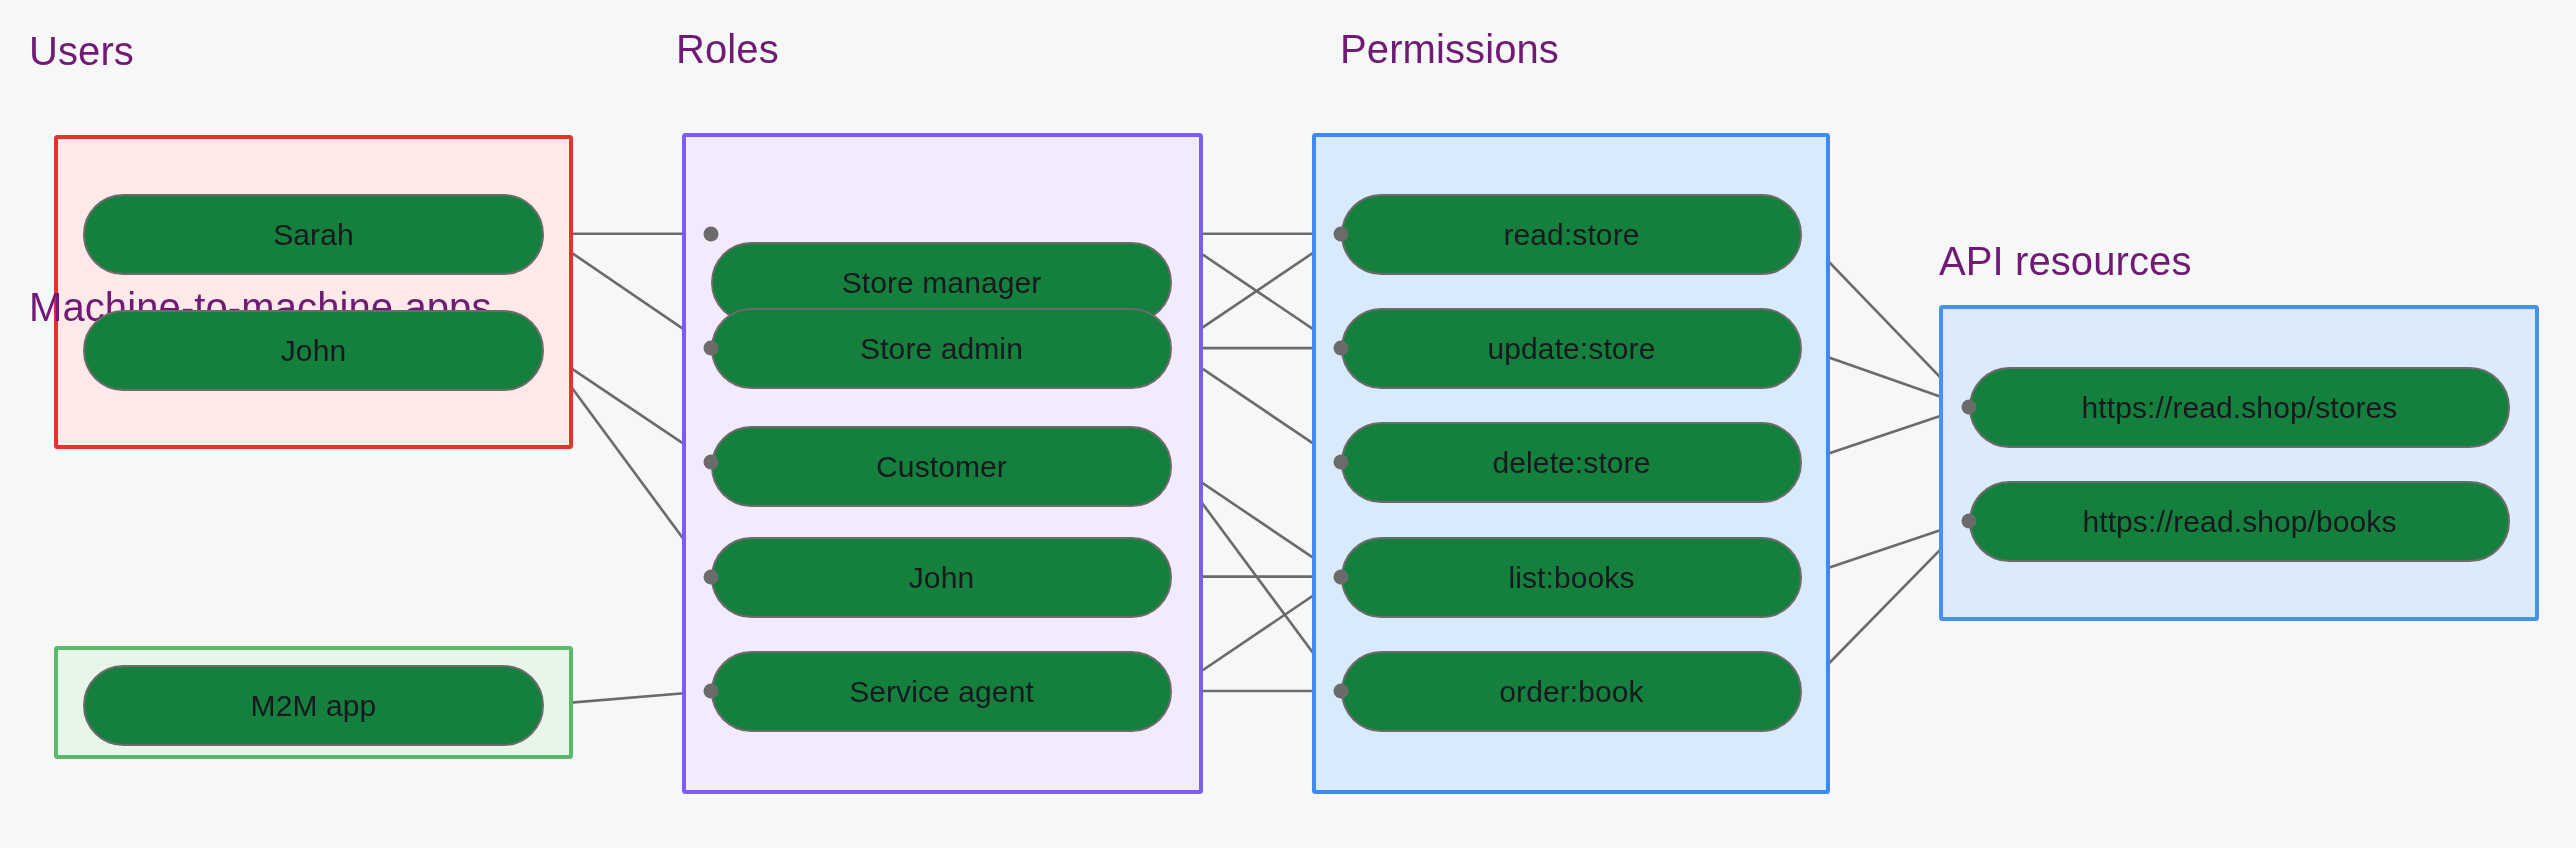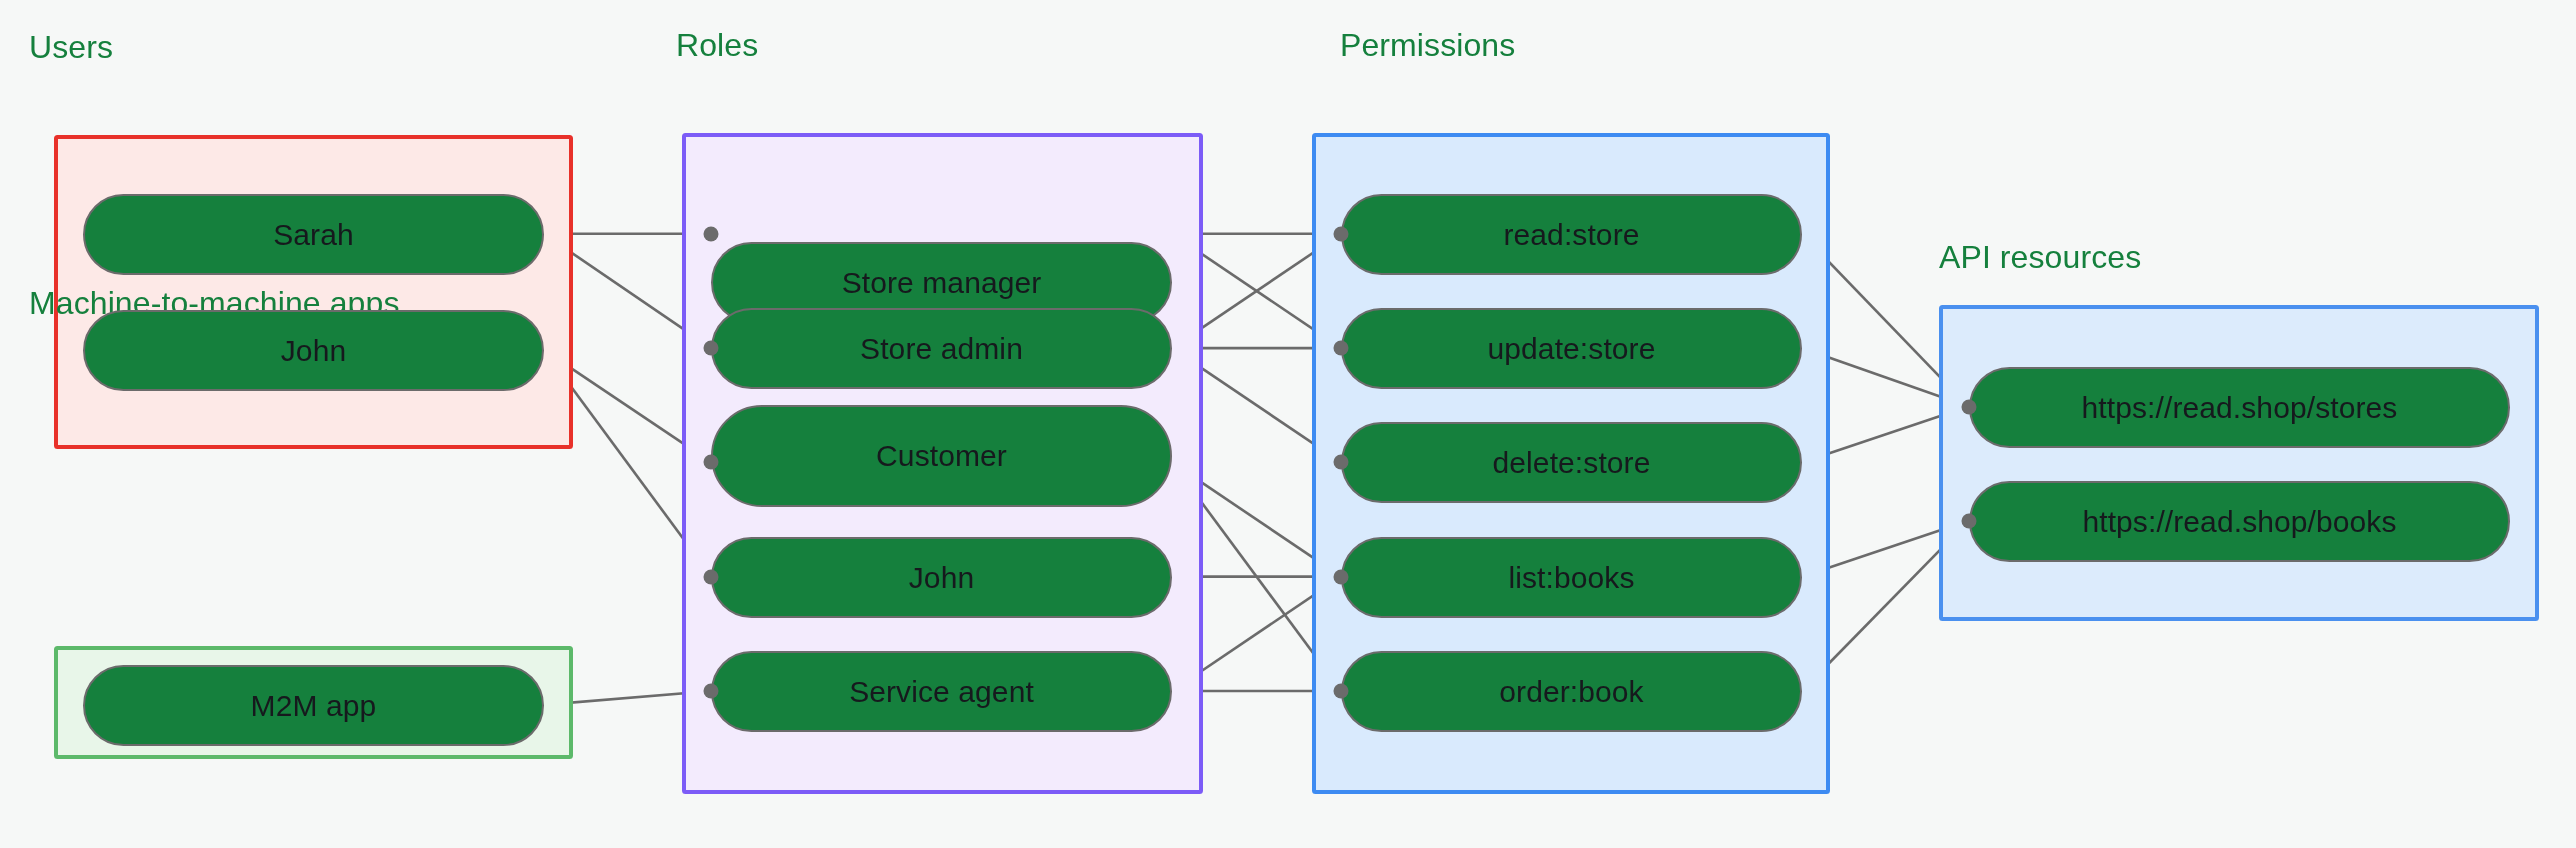--- a/index.html
+++ b/index.html
@@ -28,22 +28,22 @@
   }
   .group {
     position: absolute;
     box-sizing: border-box;
     border-width: 4.4px;
     border-style: solid;
     border-radius: 3.5px;
   }
   .group-title {
     position: absolute;
-    font-size: 32px;
-    color: #15803d;
+    font-size: 40px;
+    color: #701a75;
     white-space: nowrap;
     line-height: 1;
     letter-spacing: 0.1px;
   }
   .node {
     position: absolute;
     box-sizing: border-box;
     background: #15803d;
     border: 2.6px solid #6b6b6b;
     border-radius: 872px;
@@ -101,21 +101,21 @@
       <div class="group-title" style="left: 1312px; top: 29px; margin-left: 28px;">Permissions</div>
       <div class="group" style="left: 1939px; top: 305px; width: 600px; height: 316px; border-color: rgb(74, 144, 239); background: rgb(220, 235, 252);"></div>
       <div class="group-title" style="left: 1939px; top: 241px;">API resources</div>
     </div>
   <div id="nodes-layer">
       <div class="node" style="left: 83px; top: 194px; width: 461px; height: 81px;">Sarah</div>
       <div class="node" style="left: 83px; top: 310px; width: 461px; height: 81px;">John</div>
       <div class="node" style="left: 83px; top: 665px; width: 461px; height: 81px;">M2M app</div>
       <div class="node" style="left: 711px; top: 194px; width: 461px; height: 81px; margin-top: 48px;">Store manager</div>
       <div class="node" style="left: 711px; top: 308px; width: 461px; height: 81px;">Store admin</div>
-      <div class="node" style="left: 711px; top: 405px; width: 461px; height: 102px;">Customer</div>
+      <div class="node" style="left: 711px; top: 426px; width: 461px; height: 81px;">Customer</div>
       <div class="node" style="left: 711px; top: 537px; width: 461px; height: 81px;">John</div>
       <div class="node" style="left: 711px; top: 651px; width: 461px; height: 81px;">Service agent</div>
       <div class="node" style="left: 1341px; top: 194px; width: 461px; height: 81px;">read:store</div>
       <div class="node" style="left: 1341px; top: 308px; width: 461px; height: 81px;">update:store</div>
       <div class="node" style="left: 1341px; top: 422px; width: 461px; height: 81px;">delete:store</div>
       <div class="node" style="left: 1341px; top: 537px; width: 461px; height: 81px;">list:books</div>
       <div class="node" style="left: 1341px; top: 651px; width: 461px; height: 81px;">order:book</div>
       <div class="node" style="left: 1969px; top: 367px; width: 541px; height: 81px;">https://read.shop/stores</div>
       <div class="node" style="left: 1969px; top: 481px; width: 541px; height: 81px;">https://read.shop/books</div>
     </div>

